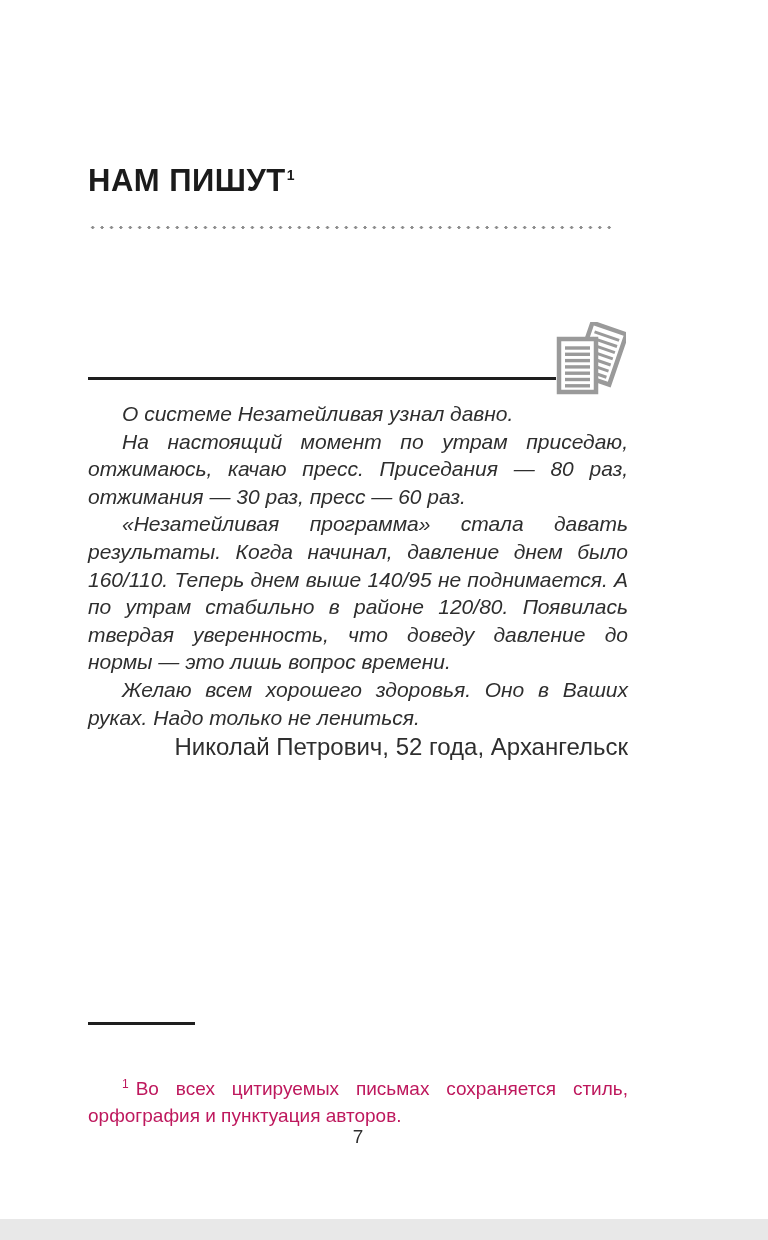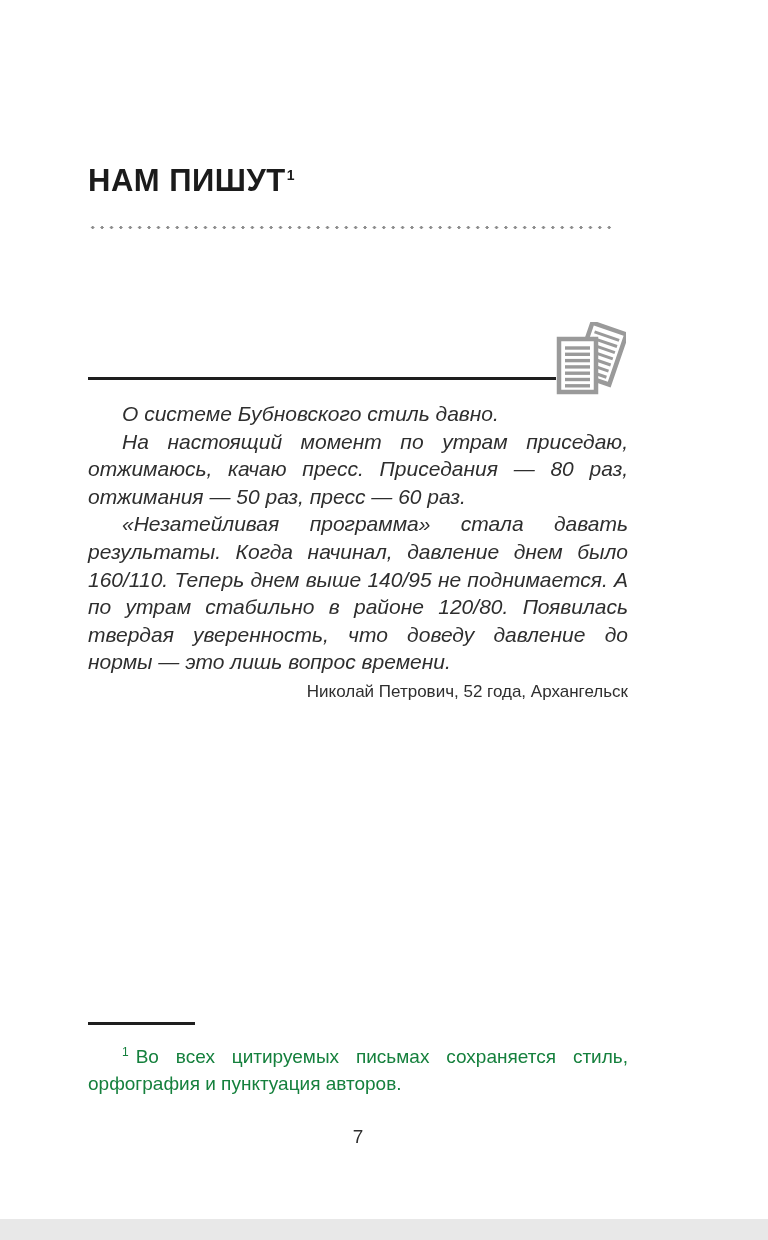--- a/index.html
+++ b/index.html
@@ -77,46 +77,46 @@
     line-height: 27.6px;
     text-align: justify;
     text-indent: 34px;
     color: #2e2e2e;
     hyphens: auto;
     -webkit-hyphens: auto;
   }
   .letter-signature {
     margin: 2px 0 0 0;
     font-style: normal;
-    font-size: 17px;
+    font-size: 24px;
     line-height: 27px;
     text-align: right;
     color: #2e2e2e;
   }
 
   
   .footnote-rule {
     position: absolute;
     left: 88px;
     top: 1022px;
     width: 107px;
     height: 2.5px;
     background: #1e1e1e;
   }
   .footnote {
     position: absolute;
     left: 88px;
-    top: 1044px;
+    top: 1076px;
     width: 540px;
     margin: 0;
     font-size: 19px;
     line-height: 26.5px;
     text-align: justify;
     text-indent: 34px;
-    color: #15803d;
+    color: #be185d;
   }
   .footnote sup {
     font-size: 12px;
     line-height: 0;
     margin-right: 7px;
   }
 
   
   .page-number {
     position: absolute;
@@ -159,23 +159,24 @@
       <line x1="13" y1="38.6" x2="38" y2="38.6" stroke="#9a9a9a" stroke-width="3.4"></line>
       <line x1="13" y1="44.9" x2="38" y2="44.9" stroke="#9a9a9a" stroke-width="3.4"></line>
       <line x1="13" y1="51.2" x2="38" y2="51.2" stroke="#9a9a9a" stroke-width="3.4"></line>
       <line x1="13" y1="57.5" x2="38" y2="57.5" stroke="#9a9a9a" stroke-width="3.4"></line>
       <line x1="13" y1="63.8" x2="38" y2="63.8" stroke="#9a9a9a" stroke-width="3.4"></line>
     </svg>
   </span>
 
   <div class="letter-body">
     <div>
-        <p class="letter-p" lang="ru">О системе Бубновского стиль давно.</p>
-        <p class="letter-p" lang="ru">На настоящий момент по утрам приседаю, отжимаюсь, качаю пресс. Приседания — 80 раз, отжимания — 50 раз, пресс — 60 раз.</p>
+        <p class="letter-p" lang="ru">О системе Незатейливая узнал давно.</p>
+        <p class="letter-p" lang="ru">На настоящий момент по утрам приседаю, отжимаюсь, качаю пресс. Приседания — 80 раз, отжимания — 30 раз, пресс — 60 раз.</p>
         <p class="letter-p" lang="ru">«Незатейливая программа» стала давать результаты. Когда начинал, давление днем было 160/110. Теперь днем выше 140/95 не поднимается. А по утрам стабильно в районе 120/80. Появилась твердая уверенность, что доведу давление до нормы — это лишь вопрос времени.</p>
+        <p class="letter-p" lang="ru">Желаю всем хорошего здоровья. Оно в Ваших руках. Надо только не лениться.</p>
       </div>
     <p class="letter-signature">Николай Петрович, 52 года, Архангельск</p>
   </div>
 
   <div class="footnote-rule"></div>
 
   <p class="footnote"><sup>1</sup><span>Во всех цитируемых письмах сохраняется стиль, орфография и пунктуация авторов.</span></p>
 
   <div class="page-number">7</div>
 

